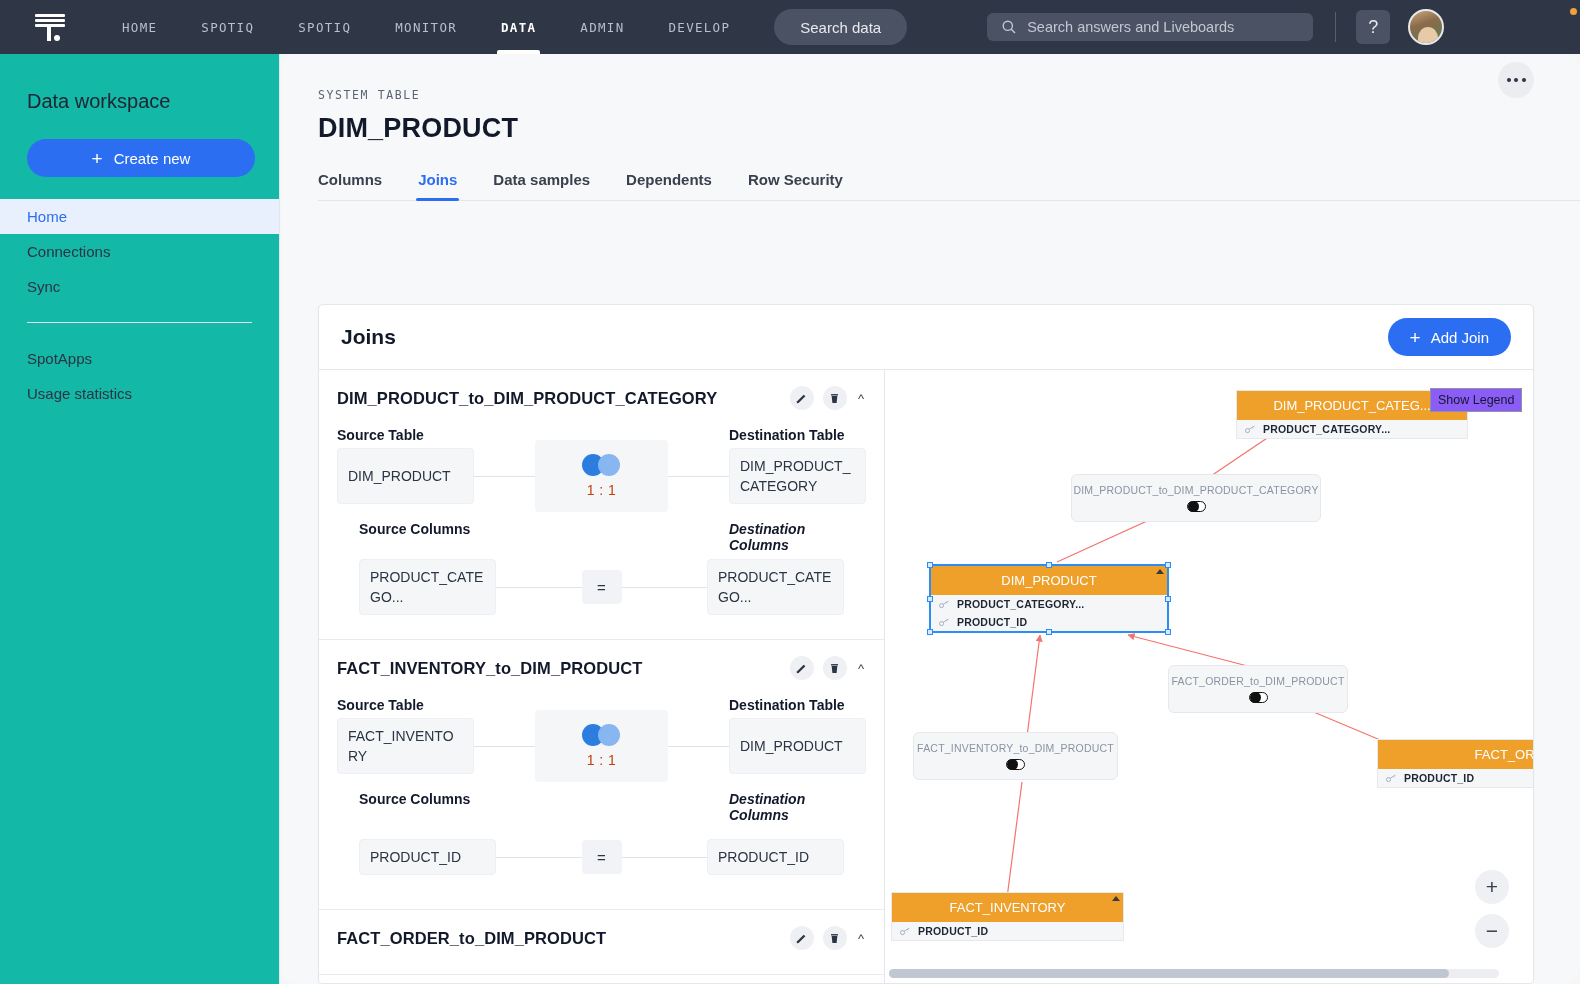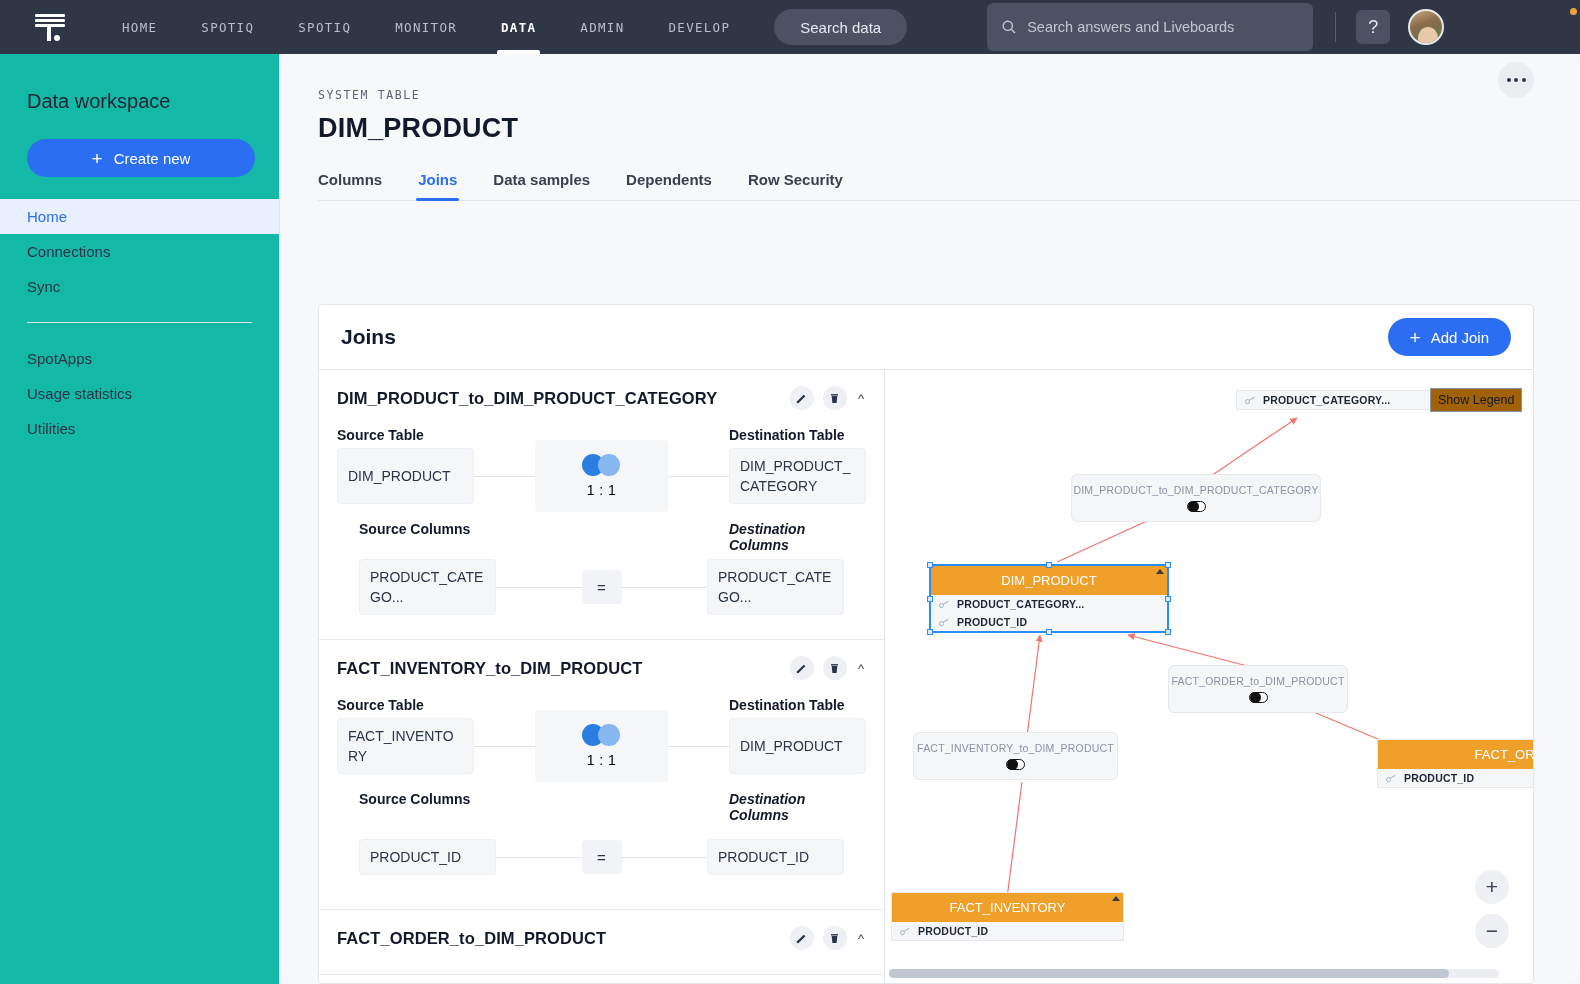--- a/index.html
+++ b/index.html
@@ -37,21 +37,21 @@
   }
 
   .searchdata-btn {
     margin-left: 22px;
     background: #4a5263; color: #e8eaef;
     border-radius: 22px; height: 36px; padding: 0 26px;
     display: flex; align-items: center; font-size: 15px; cursor: pointer;
   }
   .globalsearch {
     margin-left: 80px;
-    width: 326px; height: 48px;
+    width: 326px; height: 28px;
     background: #4a5263; border-radius: 6px;
     display: flex; align-items: center; padding: 0 14px; gap: 10px; cursor: text;
   }
   .globalsearch .ph { color: #c2c7d2; font-size: 14.5px; }
   .divider-v { width: 1px; height: 30px; background: #565e70; margin-left: 22px; }
   .help-btn {
     margin-left: 20px; width: 34px; height: 34px; border-radius: 6px;
     background: #4a5263; color: #e8eaef; font-size: 18px;
     display: flex; align-items: center; justify-content: center; cursor: pointer;
   }
@@ -167,21 +167,21 @@
   .connector { flex: 1; display: flex; align-items: center; }
   .connector .line { flex: 1; height: 1px; background: #dfe3e8; }
   .card-join {
     width: 133px; height: 72px; margin-top: -8px;
     background: #f4f6f8; border-radius: 4px;
     display: flex; flex-direction: column; align-items: center; justify-content: center; gap: 6px;
   }
   .venn { position: relative; width: 40px; height: 22px; }
   .venn .c1 { position: absolute; left: 0; top: 0; width: 22px; height: 22px; border-radius: 50%; background: #2b7de0; }
   .venn .c2 { position: absolute; left: 16px; top: 0; width: 22px; height: 22px; border-radius: 50%; background: #88b6f0; }
-  .venn-label { font-size: 14px; color: #000000; letter-spacing: .5px; }
+  .venn-label { font-size: 14px; color: #c2410c; letter-spacing: .5px; }
   .eqbox {
     width: 40px; height: 34px; background: #f1f3f6; border-radius: 4px;
     display: flex; align-items: center; justify-content: center;
     font-size: 15px; color: #2b3445;
   }
   .colsrow { display: flex; align-items: center; margin-top: 6px; padding: 0 22px; height: 56px; }
 
   
   .canvas {
     flex: 1; position: relative; background: #ffffff;
@@ -213,21 +213,21 @@
   .joinbox {
     position: absolute; background: #f5f6f7; border: 1px solid #e6e8eb; border-radius: 6px;
     display: flex; flex-direction: column; align-items: center; justify-content: center;
     padding: 9px 14px; gap: 5px;
   }
   .joinbox-label { font-size: 10.5px; color: #8a93a3; letter-spacing: .2px; white-space: nowrap; }
   .toggle { width: 19px; height: 11px; border-radius: 6px; background: #ffffff; border: 1.5px solid #111; position: relative; }
   .toggle::after { content:""; position:absolute; left:0px; top:-1.5px; width: 11px; height: 11px; border-radius: 50%; background:#111; }
 
   .legend-tip {
-    position: absolute; background: #a16207; border: 1px solid #8d94a1;
+    position: absolute; background: #8b5cf6; border: 1px solid #8d94a1;
     font-size: 12.5px; color: #12192a; padding: 4px 7px; white-space: nowrap;
   }
 
   .zoom-btn {
     position: absolute; width: 34px; height: 34px; border-radius: 50%;
     background: #eef0f3; display: flex; align-items: center; justify-content: center;
     color: #39414f; font-size: 21px; cursor: pointer;
   }
   .hscroll { position: absolute; left: 4px; bottom: 5px; height: 9px; background: #eceef1; border-radius: 5px; }
   .hscroll .thumb { position: absolute; left: 0; top: 0; height: 9px; background: #c0c7d2; border-radius: 5px; }
@@ -278,21 +278,20 @@
   </div>
   <div class="side-list">
     <div class="side-item active">Home</div>
     <div class="side-item">Connections</div>
     <div class="side-item">Sync</div>
   </div>
   <div class="side-sep"></div>
   <div class="side-list" style="margin-top:0">
     <div class="side-item">SpotApps</div>
     <div class="side-item">Usage statistics</div>
-    <div class="side-item">Utilities</div>
   </div>
 </div>
 
 <div class="main">
 
   <div class="page-head">
     <div class="kicker">SYSTEM TABLE</div>
     <div class="page-title">DIM_PRODUCT</div>
     <div class="more-btn">
       <i></i>
@@ -477,20 +476,21 @@
           <line x1="320" y1="110" x2="412" y2="48" stroke="#f4736e" stroke-width="1.2" marker-end="url(#arrow)"></line>
 
           <line x1="122" y1="528" x2="137" y2="412" stroke="#f4736e" stroke-width="1.2"></line>
           <line x1="140" y1="382" x2="155" y2="265" stroke="#f4736e" stroke-width="1.2" marker-end="url(#arrow)"></line>
 
           <line x1="500" y1="372" x2="400" y2="330" stroke="#f4736e" stroke-width="1.2"></line>
           <line x1="378" y1="300" x2="243" y2="265" stroke="#f4736e" stroke-width="1.2" marker-end="url(#arrow)"></line>
         </svg>
 
         <div class="node" style="left:351px; top:20px; width:232px;">
+          <div class="node-hdr">DIM_PRODUCT_CATEG...</div>
           <div class="node-col">
             <svg class="keyicon" viewBox="0 0 14 10">
               <circle cx="3.2" cy="6.4" r="2.6" fill="none" stroke="#9aa7bb" stroke-width="1.1"></circle>
               <line x1="5.3" y1="4.7" x2="12" y2="0.7" stroke="#9aa7bb" stroke-width="1.1"></line>
               <line x1="9.3" y1="2.0" x2="10.6" y2="3.2" stroke="#9aa7bb" stroke-width="1.1"></line>
             </svg>
             <span>PRODUCT_CATEGORY...</span>
           </div>
         </div>
 

